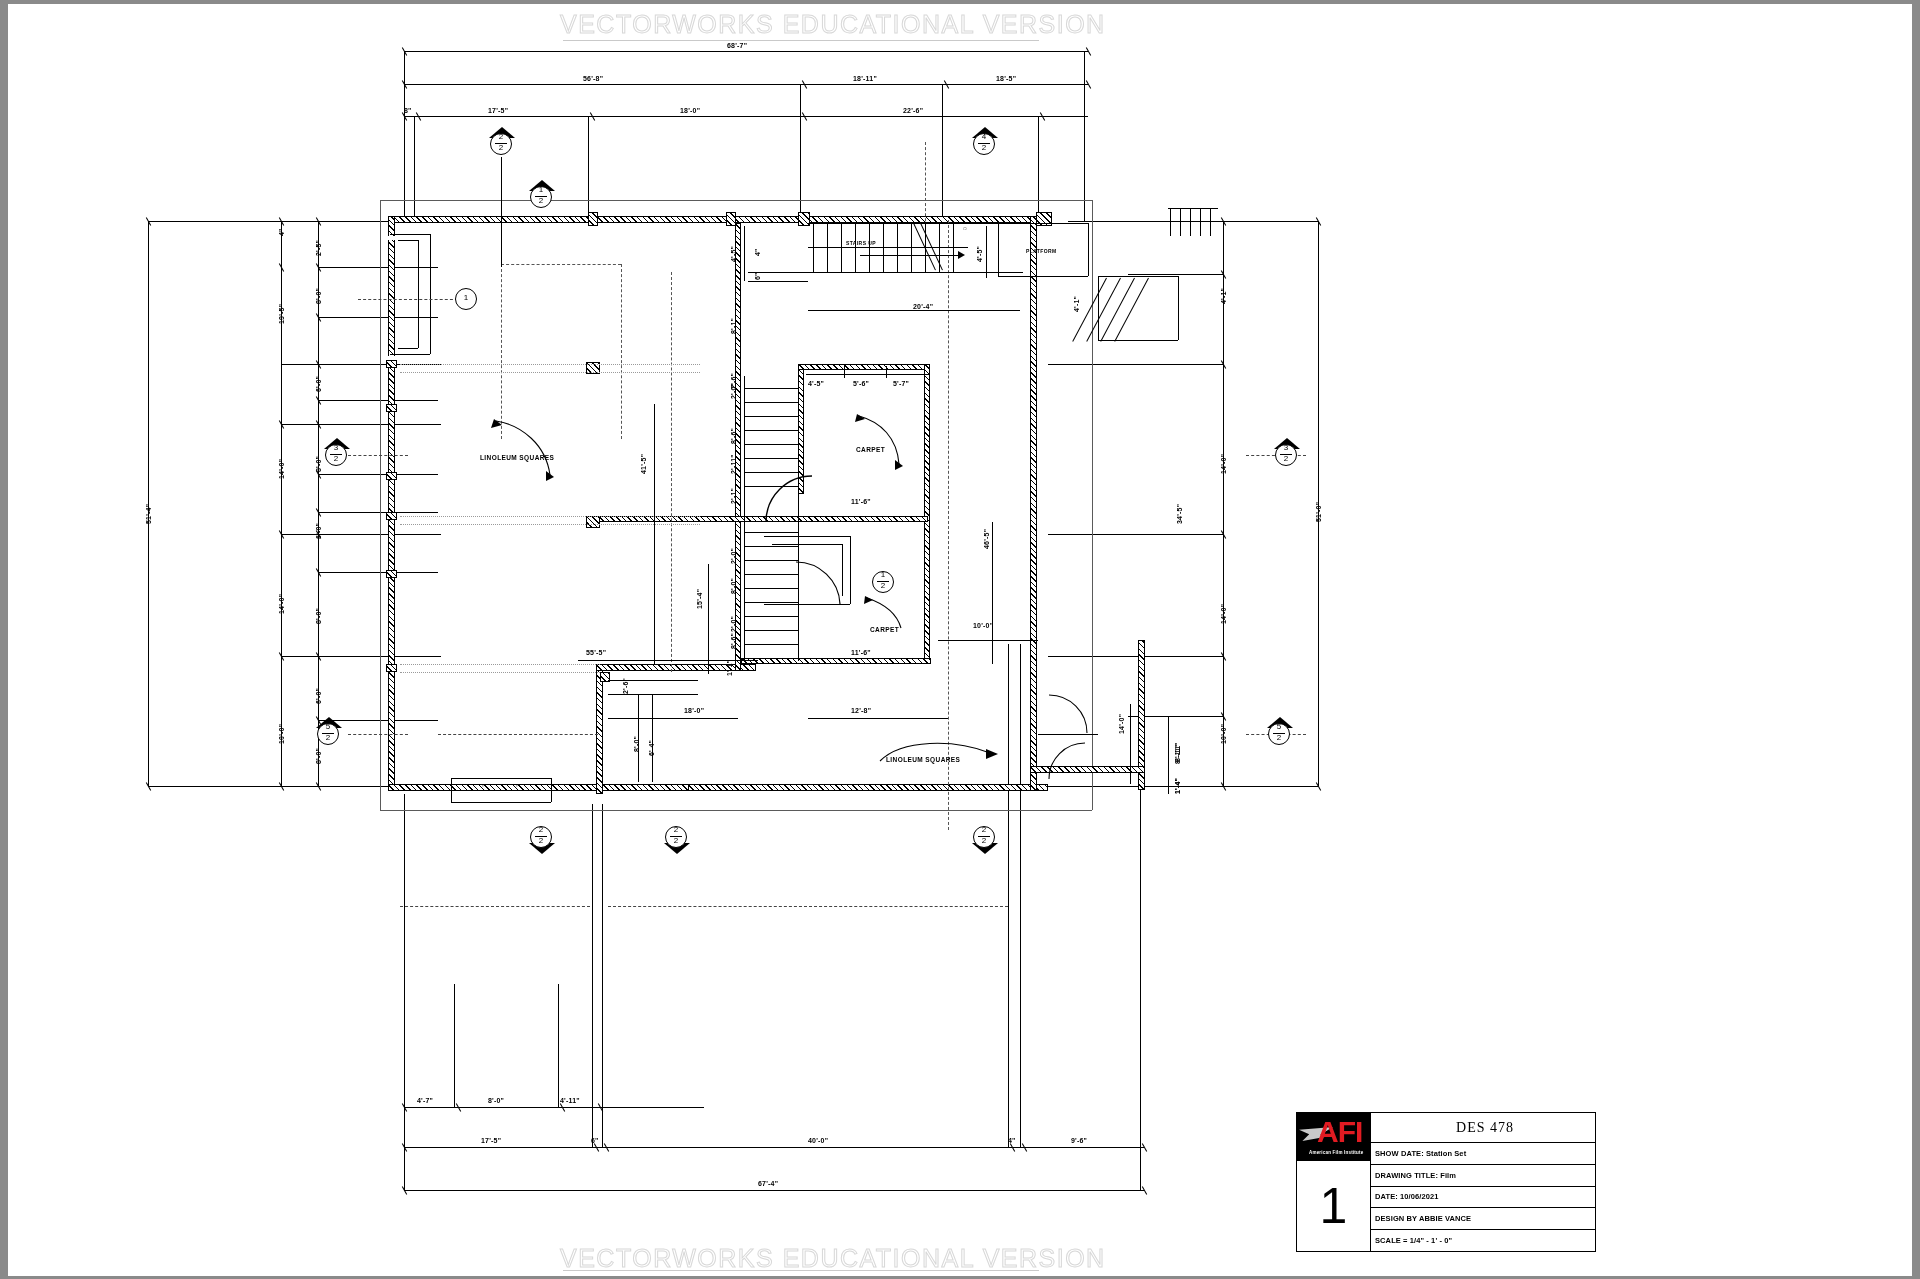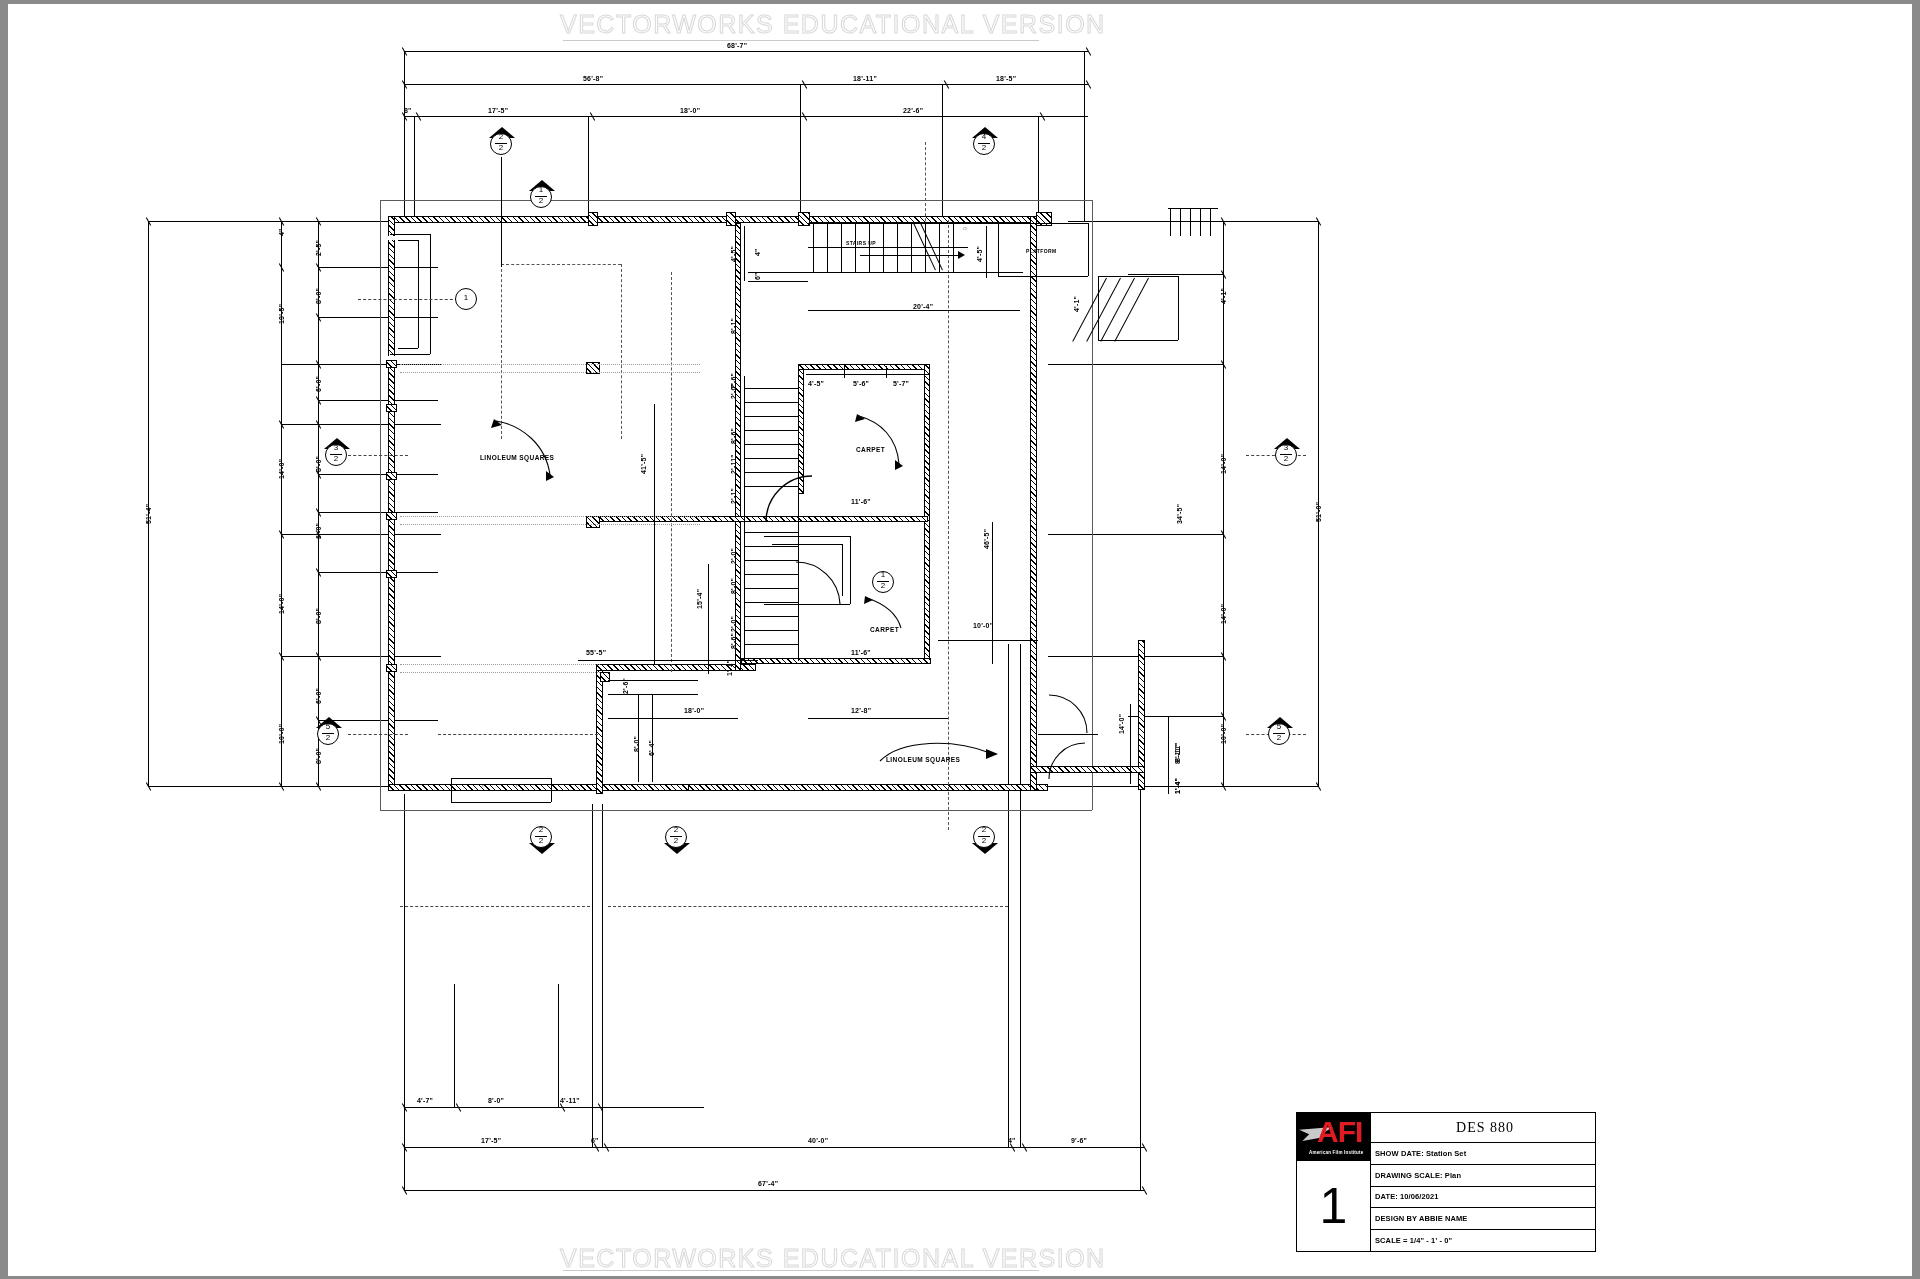--- a/index.html
+++ b/index.html
@@ -575,22 +575,22 @@
   <div id="tb">
     <div id="tb-left">
       <div id="afi">
         <div class="swoosh"></div>
         <div class="afitext">AFI</div>
         <div class="afisub">American Film Institute</div>
       </div>
       <div id="tb-num">1</div>
     </div>
     <div id="tb-right">
-      <div class="row head">DES 880</div>
+      <div class="row head">DES 478</div>
       <div class="row" style="flex:1;">SHOW DATE: Station Set</div>
-      <div class="row" style="flex:1;">DRAWING SCALE: Plan</div>
+      <div class="row" style="flex:1;">DRAWING TITLE: Film</div>
       <div class="row" style="flex:1;">DATE: 10/06/2021</div>
-      <div class="row" style="flex:1;">DESIGN BY ABBIE NAME</div>
+      <div class="row" style="flex:1;">DESIGN BY ABBIE VANCE</div>
       <div class="row" style="flex:1;">SCALE = 1/4" - 1' - 0"</div>
     </div>
   </div>
 
 </div>
 
 </body></html>

